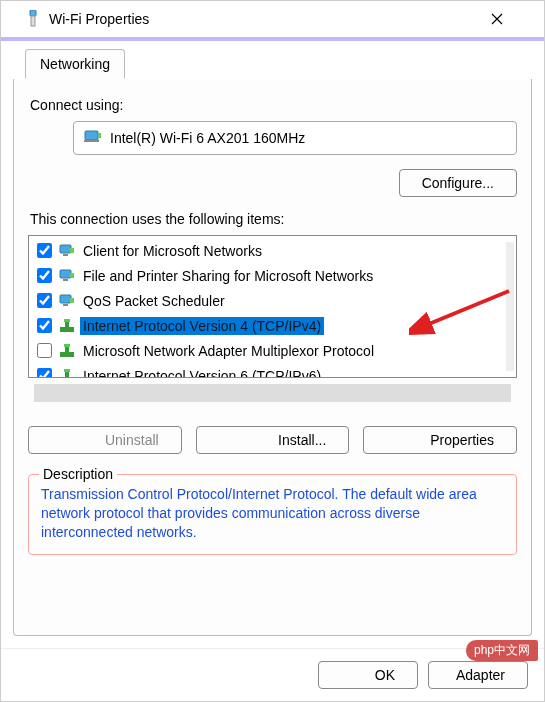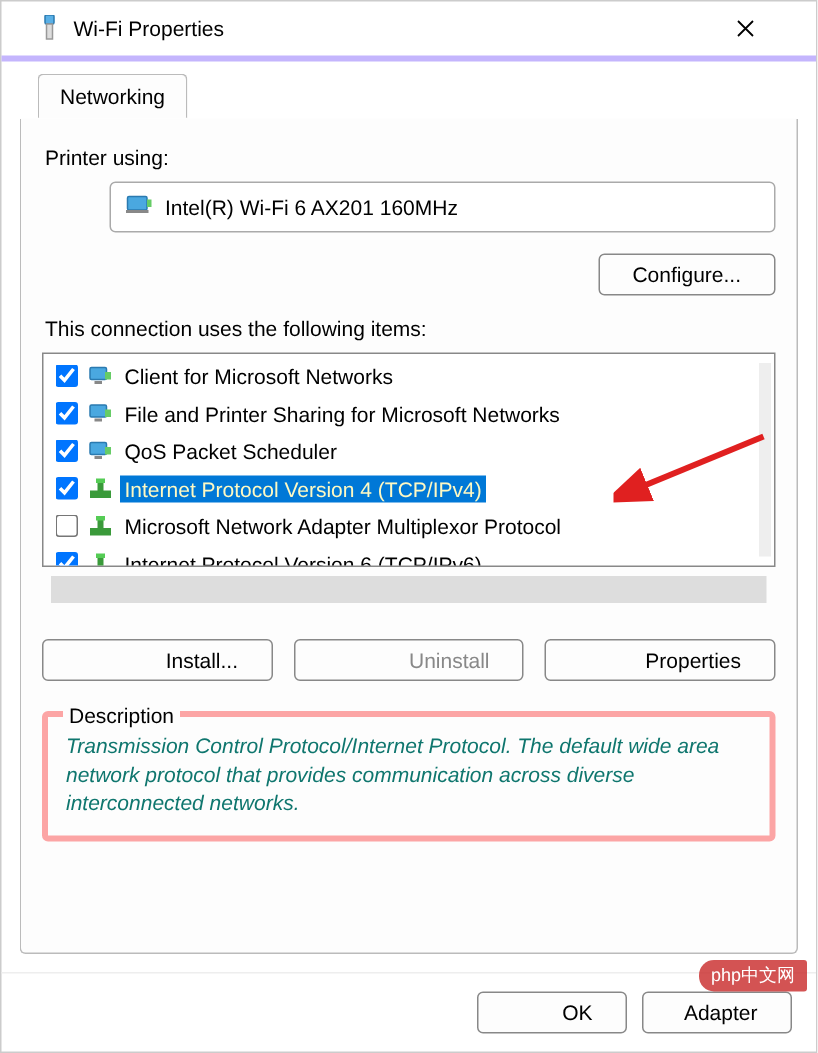--- a/index.html
+++ b/index.html
@@ -18,28 +18,28 @@
   .configure-row { display: flex; justify-content: flex-end; margin-bottom: 10px; }
   .btn { border: 1px solid #888; border-radius: 4px; background: #fdfdfd; padding: 5px 22px; font-size: 14px; cursor: default; min-width: 100px; text-align: right; }
   .btn.disabled { color: #888; }
   .itemslist { border: 1px solid #888; background: #fff; height: 143px; overflow: hidden; position: relative; margin-bottom: 4px; }
   .itemsscroll { display: flex; height: 100%; }
   .itemsinner { flex: 1; padding: 2px 0; overflow: hidden; }
   .item { display: flex; align-items: center; height: 25px; padding: 0 4px; }
   .item input[type=checkbox] { margin: 0 6px 0 4px; width: 15px; height: 15px; }
   .itemicon { width: 18px; height: 18px; margin-right: 4px; display: flex; align-items: center; justify-content: center; }
   .itemlabel { font-size: 14px; white-space: nowrap; padding: 1px 3px; }
-  .item.selected .itemlabel { background: #0078d7; color: #fef9c3; }
+  .item.selected .itemlabel { background: #0078d7; color: #0f172a; }
   .vscroll { width: 8px; background: #eee; margin: 6px 2px 6px 0; border-radius: 0; }
   .hscroll { height: 18px; background: #ddd; margin: 2px 6px 6px 6px; }
   .btnrow { display: flex; gap: 14px; margin: 18px 0 16px 0; }
   .btnrow .btn { flex: 1; }
-  .groupbox { border: 4px solid #fca5a5; border-radius: 4px; padding: 10px 12px 12px 12px; position: relative; margin-top: 4px; }
+  .groupbox { border: 1px solid #fca5a5; border-radius: 4px; padding: 10px 12px 12px 12px; position: relative; margin-top: 4px; }
   .grouptitle { position: absolute; top: -9px; left: 10px; background: #fdfdfd; padding: 0 4px; font-size: 14px; }
-  .desc { font-size: 14px; line-height: 1.35; color: #0f766e; font-style: italic; }
+  .desc { font-size: 14px; line-height: 1.35; color: #1d4ed8; }
   .footer { padding: 12px 16px; display: flex; justify-content: flex-end; gap: 10px; border-top: 1px solid #eee; position: relative; }
   .footer .btn { min-width: 100px; }
   .arrow { position: absolute; pointer-events: none; }
   .watermark { position: absolute; right: 6px; bottom: 40px; font-size: 12px; color: #fff; background: rgba(200,40,40,0.8); padding: 2px 8px; border-radius: 10px 2px 2px 10px; }
 </style>
 </head>
 <body>
 
 <div class="window">
 
@@ -57,21 +57,21 @@
         </svg>
     </span>
   </div>
 
   <div class="tabstrip">
     <div class="tab">Networking</div>
   </div>
 
   <div class="panel">
 
-    <div class="sectionlabel">Printer using:</div>
+    <div class="sectionlabel">Connect using:</div>
     <div class="connectbox">
       <span class="devicon">
         <svg width="18" height="14" viewBox="0 0 18 14">
             <rect x="1" y="1" width="13" height="9" rx="1" fill="#4aa8e0" stroke="#2a7ab0"></rect>
             <rect x="0" y="10" width="15" height="2" fill="#888"></rect>
             <rect x="14" y="3" width="3" height="5" fill="#6c6"></rect>
           </svg>
       </span>
       <span style="font-size:14px">Intel(R) Wi-Fi 6 AX201 160MHz</span>
     </div>
@@ -159,22 +159,22 @@
             <marker id="ah" markerWidth="10" markerHeight="10" refX="2" refY="3" orient="auto">
               <path d="M0,0 L0,6 L8,3 z" fill="#e02020"></path>
             </marker>
           </defs>
         <line x1="100" y1="5" x2="15" y2="40" stroke="#e02020" stroke-width="4" marker-end="url(#ah)"></line>
       </svg>
     </div>
     <div class="hscroll"></div>
 
     <div class="btnrow">
+      <div class="btn disabled">Uninstall</div>
       <div class="btn">Install...</div>
-      <div class="btn disabled">Uninstall</div>
       <div class="btn">Properties</div>
     </div>
 
     <div class="groupbox">
       <span class="grouptitle">Description</span>
       <div class="desc">Transmission Control Protocol/Internet Protocol. The default wide area network protocol that provides communication across diverse interconnected networks.</div>
     </div>
 
   </div>
 

